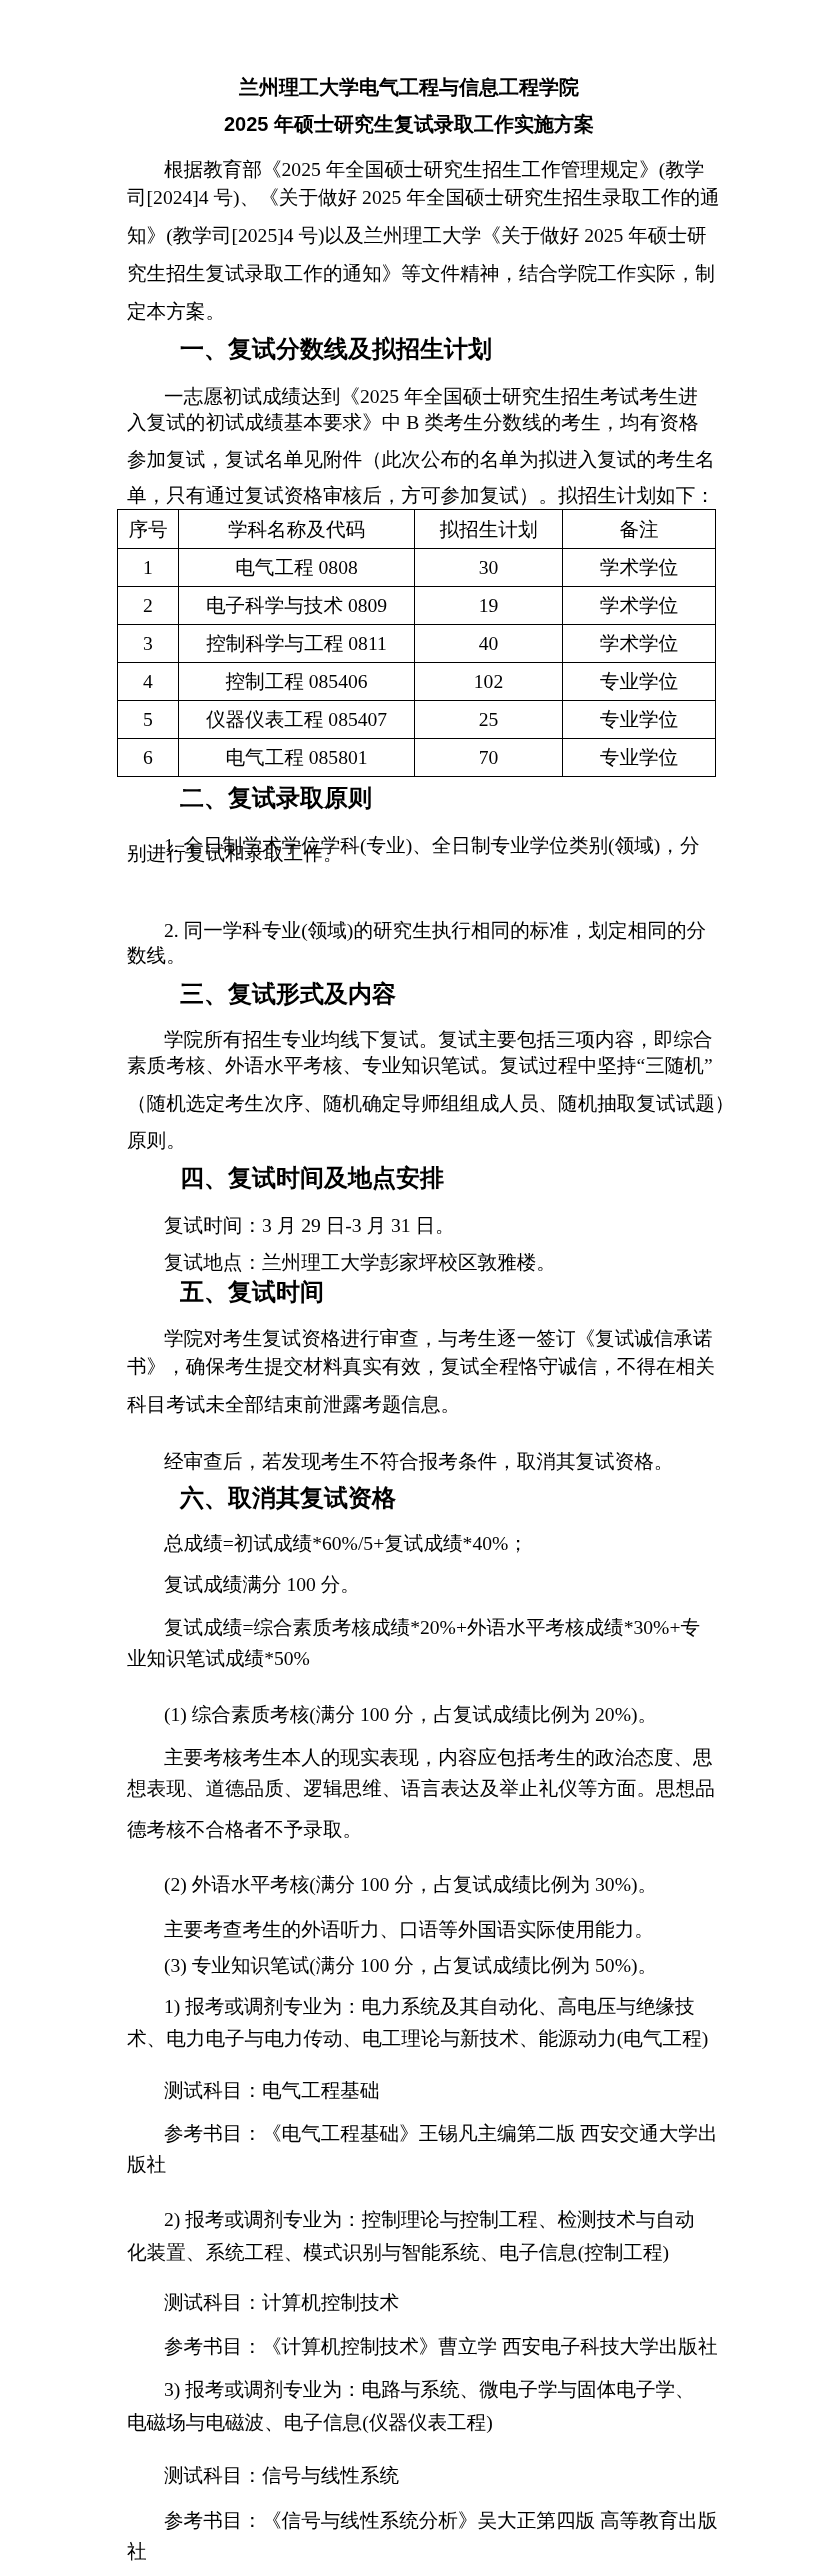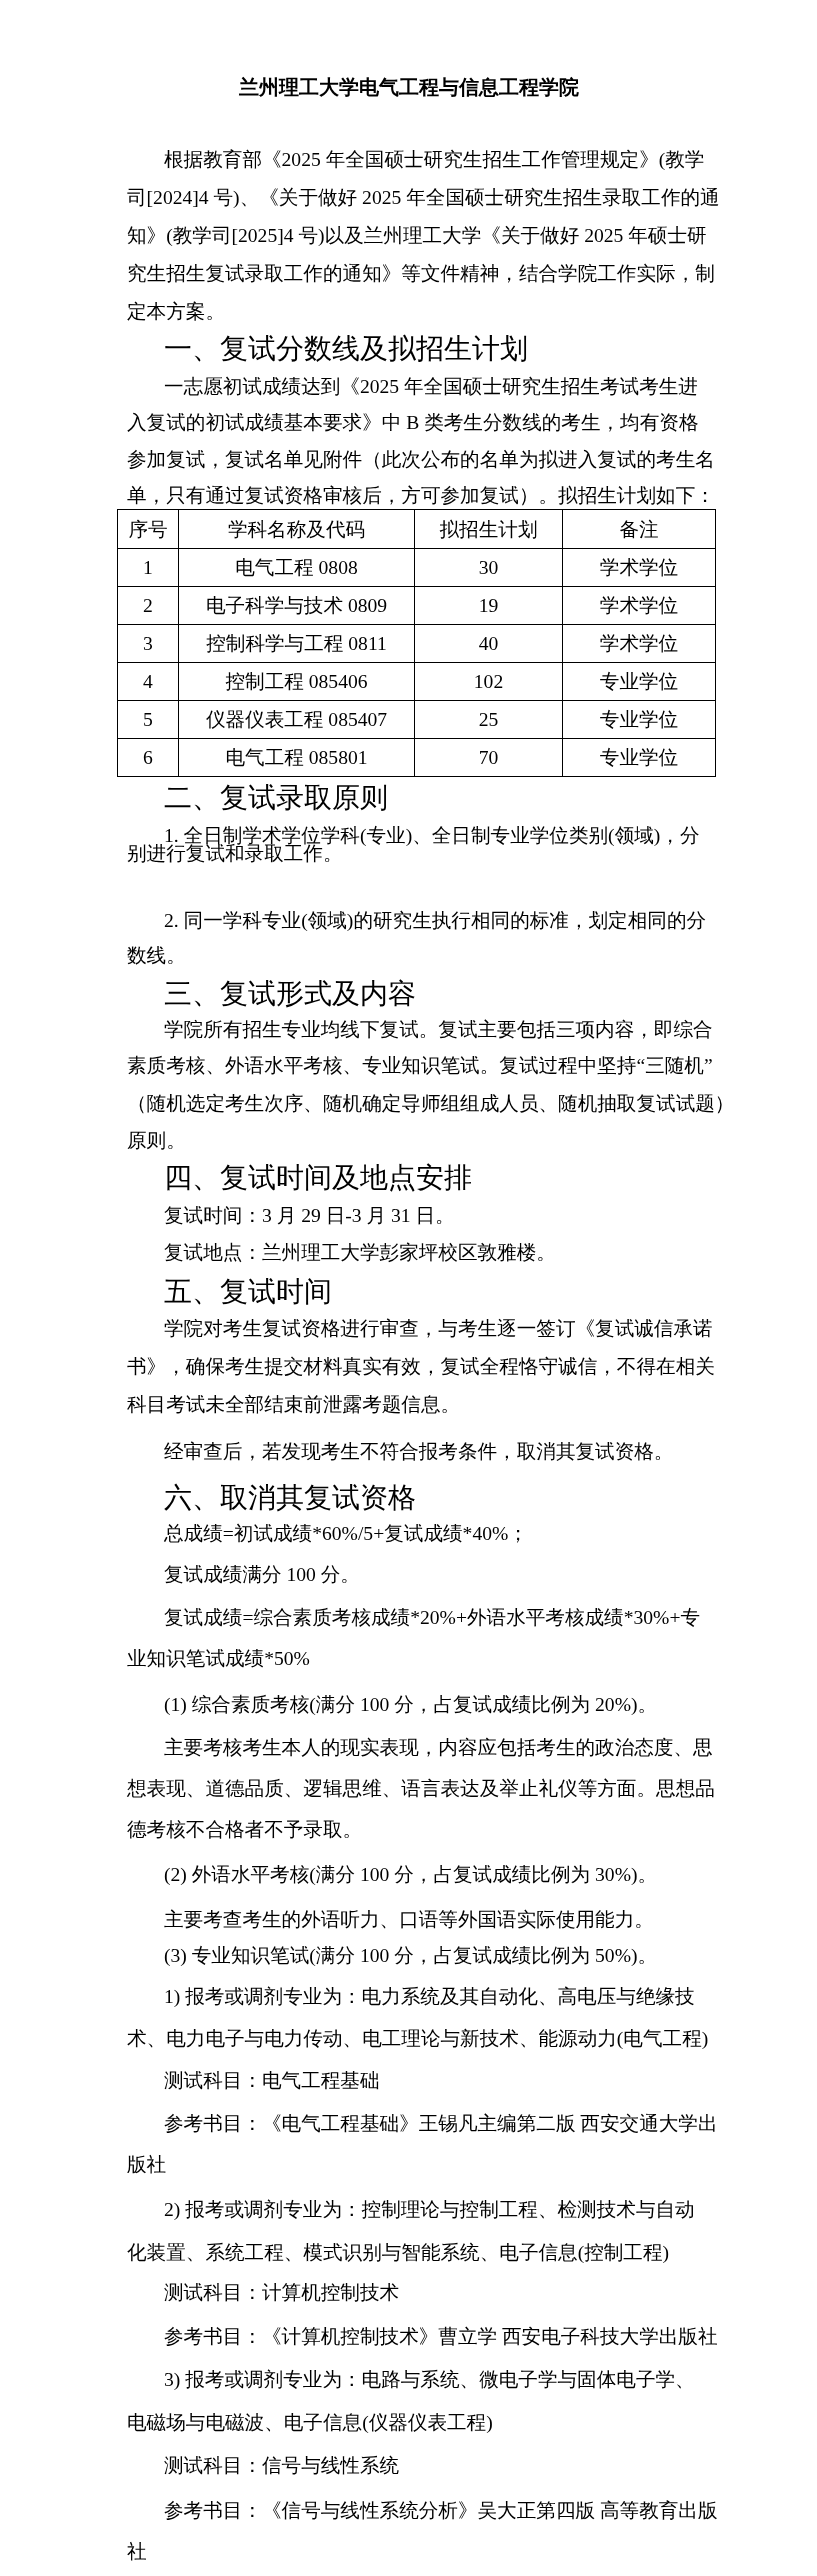--- a/index.html
+++ b/index.html
@@ -1,34 +1,35 @@
 <!DOCTYPE html>
 <html style="font-size:8.2px"><head>
 <meta charset="utf-8">
 <style>
   html,body{margin:0;padding:0;background:#ffffff;}
   .page{position:relative;width:818px;height:3014px;background:#ffffff;color:#000;overflow:hidden;
         font-family:"Liberation Serif","DejaVu Serif",serif;}
   .ln{position:absolute;white-space:pre;font-size:19.6px;line-height:38px;height:38px;color:#000;}
   .tt{left:0;width:818px;text-align:center;font-family:"Liberation Sans","DejaVu Sans",sans-serif;
       font-weight:700;font-size:20px;line-height:43px;height:43px;}
-  .hd{left:164px;font-family:"Liberation Sans","DejaVu Sans",sans-serif;font-weight:400;font-size:28px;}
-  .in{left:164px;}
+  .hd{left:180px;font-family:"Liberation Sans","DejaVu Sans",sans-serif;font-weight:700;font-size:24px;}
+  .in{left:164px;margin-top:10px;}
   .fl{left:127px;}
   table.plan{position:absolute;top:509px;left:117px;width:598px;height:267px;border-collapse:collapse;
        table-layout:fixed;font-size:19.6px;font-family:"Liberation Serif","DejaVu Serif",serif;}
   table.plan td{border:1.5px solid #000;text-align:center;vertical-align:middle;padding:0;overflow:hidden;white-space:pre;}
   table.plan tr{height:38px;}
 </style>
 </head>
 <body>
 
 <div class="page">
 
   <div class="ln tt" style="top:66px">兰州理工大学电气工程与信息工程学院</div>
+  <div class="ln tt" style="top:103px">2025 年硕士研究生复试录取工作实施方案</div>
 
   <div class="ln in" style="top:141px">根据教育部《2025 年全国硕士研究生招生工作管理规定》(教学</div>
   <div class="ln fl" style="top:179px">司[2024]4 号)、《关于做好 2025 年全国硕士研究生招生录取工作的通</div>
   <div class="ln fl" style="top:217px">知》(教学司[2025]4 号)以及兰州理工大学《关于做好 2025 年硕士研</div>
   <div class="ln fl" style="top:255px">究生招生复试录取工作的通知》等文件精神，结合学院工作实际，制</div>
   <div class="ln fl" style="top:293px">定本方案。</div>
   <div class="ln hd" style="top:330px">一、复试分数线及拟招生计划</div>
   <div class="ln in" style="top:368px">一志愿初试成绩达到《2025 年全国硕士研究生招生考试考生进</div>
   <div class="ln fl" style="top:404px">入复试的初试成绩基本要求》中 B 类考生分数线的考生，均有资格</div>
   <div class="ln fl" style="top:441px">参加复试，复试名单见附件（此次公布的名单为拟进入复试的考生名</div>

